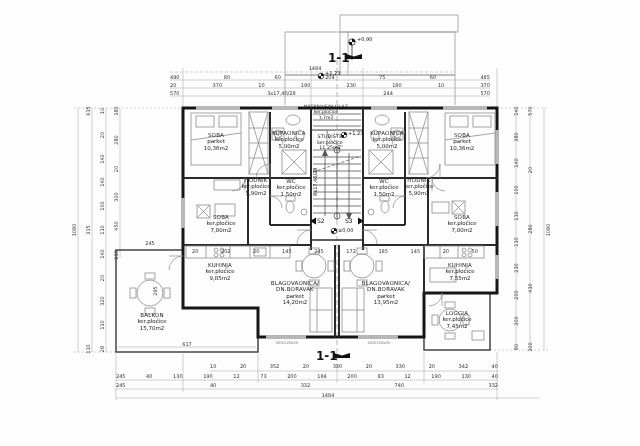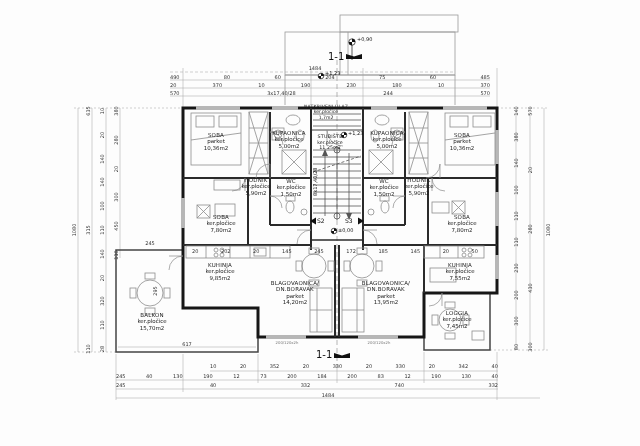--- a/index.html
+++ b/index.html
@@ -11,21 +11,21 @@
   .room .rn{letter-spacing:.2px;}
   .dim-row{position:absolute;display:flex;justify-content:space-between;
            font-size:5px;color:#333;white-space:nowrap;}
   .dim-row span{transform:translateY(-1px);}
   .dim-col{position:absolute;display:flex;flex-direction:column;justify-content:space-between;
            align-items:center;width:10px;font-size:5px;color:#333;}
   .dim-col span{transform:rotate(-90deg);white-space:nowrap;}
   .dim-label{position:absolute;font-size:5px;color:#333;transform:translate(-50%,-50%);white-space:nowrap;}
   .dim-label.rot{transform:translate(-50%,-50%) rotate(-90deg);}
   .marker{position:absolute;font-size:5px;color:#111;white-space:nowrap;}
-  .section-label{position:absolute;font-size:10px;color:#111;white-space:nowrap;}
+  .section-label{position:absolute;font-size:12px;color:#111;white-space:nowrap;font-weight:bold;}
   .tiny{position:absolute;font-size:3.8px;color:#777;white-space:nowrap;transform:translate(-50%,-50%);}
 </style>
 </head>
 <body>
 
 <div id="sheet">
 
 <svg id="plan-svg" width="640" height="446" viewBox="0 0 640 446">
 
   <g fill="none" stroke="#9a9a9a" stroke-width="0.8">

